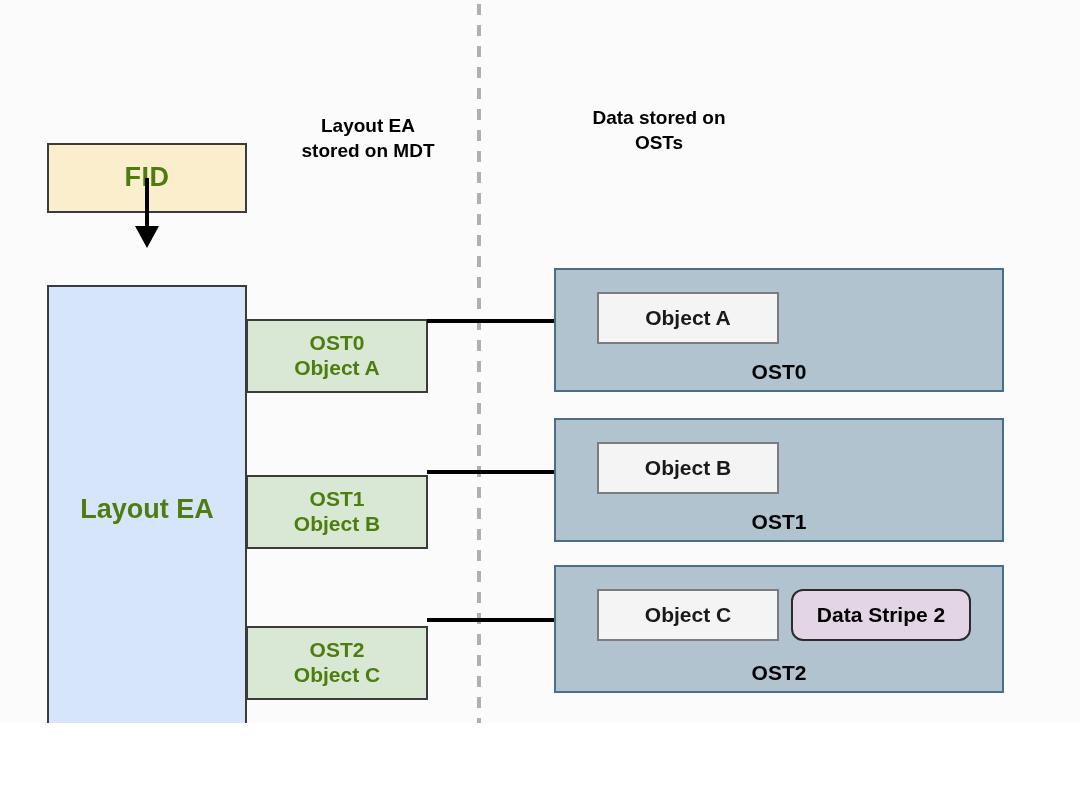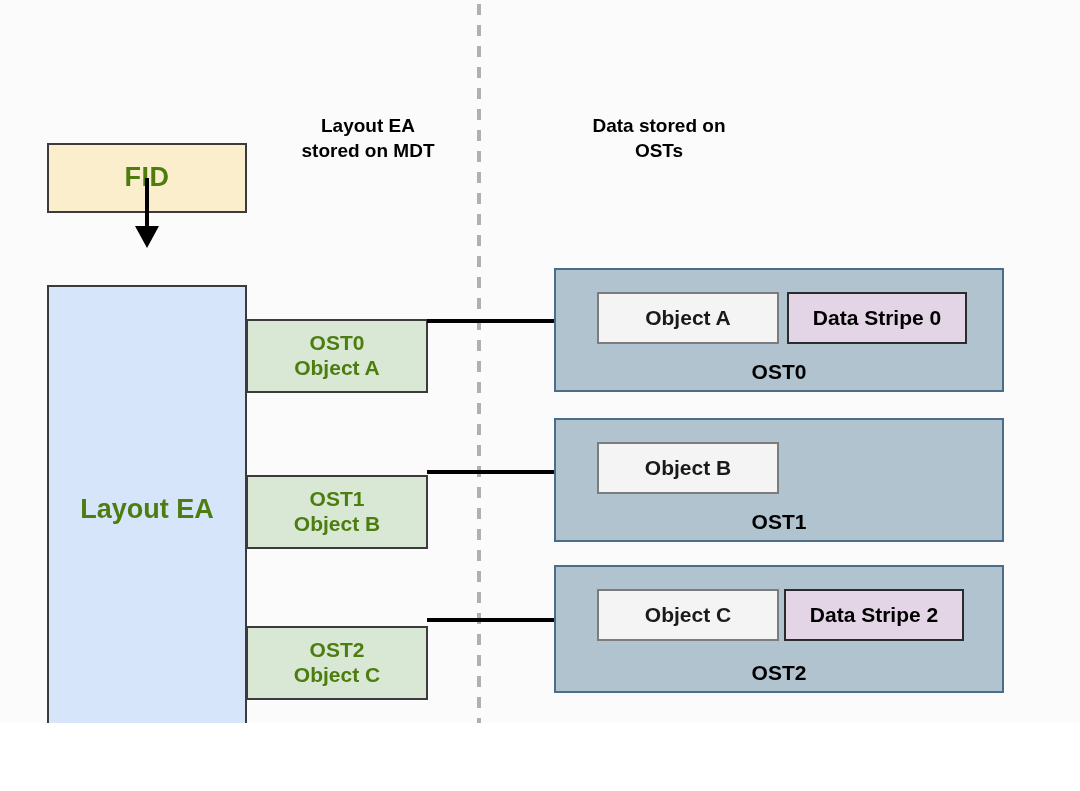--- a/index.html
+++ b/index.html
@@ -122,21 +122,21 @@
   .col-header {
     position: absolute;
     text-align: center;
     font-weight: bold;
     font-size: 19px;
     color: #000000;
     line-height: 1.3;
     white-space: pre-line;
   }
   #header-mdt { left: 268px; top: 114px; width: 200px; }
-  #header-ost { left: 556px; top: 114px; width: 206px; }
+  #header-ost { left: 556px; top: 106px; width: 206px; }
 
   
   #divider {
     position: absolute;
     left: 477px;
     top: 4px;
     width: 4px;
     height: 774px;
     background: repeating-linear-gradient(
       to bottom,
@@ -217,33 +217,32 @@
 
   <div class="arrow-h" style="left:427px; top:470px; width:156px;"></div>
   <div class="arrow-head-r" style="left:575px; top:460px;"></div>
 
   <div class="arrow-h" style="left:427px; top:618px; width:156px;"></div>
   <div class="arrow-head-r" style="left:575px; top:608px;"></div>
 
   <div class="ost-container" style="top:268px; height:124px;">
     <div class="inner-row">
       <div class="obj-chip">Object A</div>
-      <div class="stripe-chip">Data Stripe 0</div>
     </div>
     <div class="ost-caption">OST0</div>
   </div>
 
   <div class="ost-container" style="top:418px; height:124px;">
     <div class="inner-row">
       <div class="obj-chip">Object B</div>
     </div>
     <div class="ost-caption">OST1</div>
   </div>
 
   <div class="ost-container" style="top:565px; height:128px;">
     <div class="inner-row">
       <div class="obj-chip">Object C</div>
-      <div class="stripe-chip" style="margin-left:5px;">Data Stripe 2</div>
+      <div class="stripe-chip" style="margin-left:12px;border-radius:12px;">Data Stripe 2</div>
     </div>
     <div class="ost-caption">OST2</div>
   </div>
 
 </div>
 
 </body></html>

